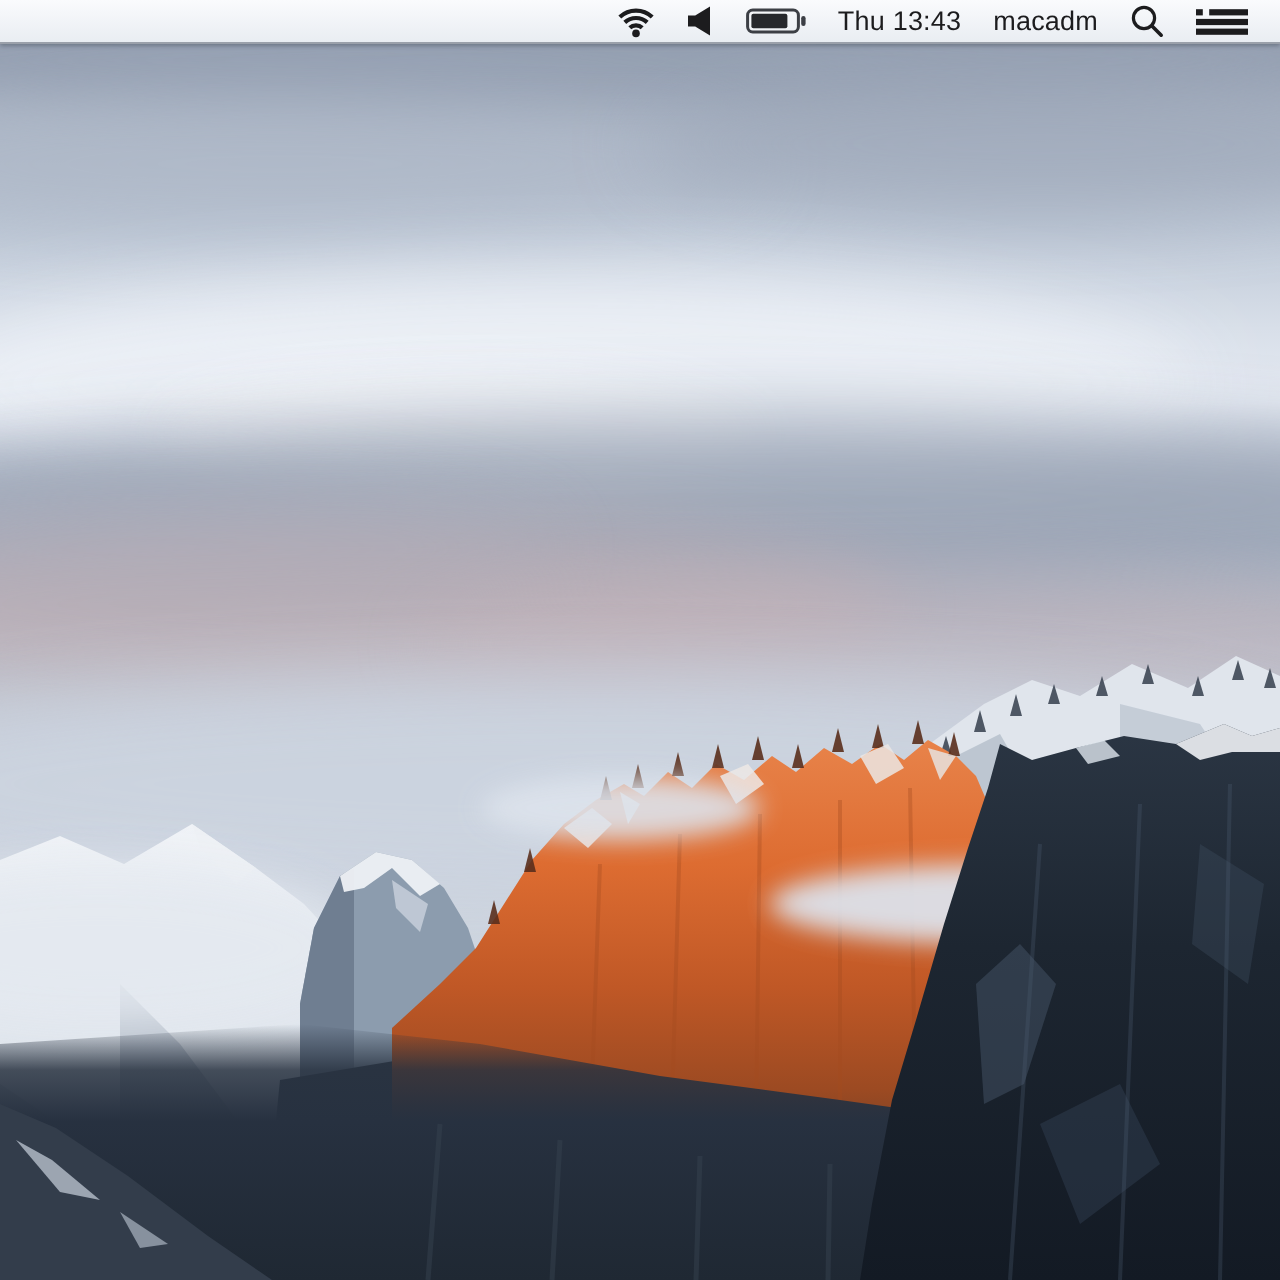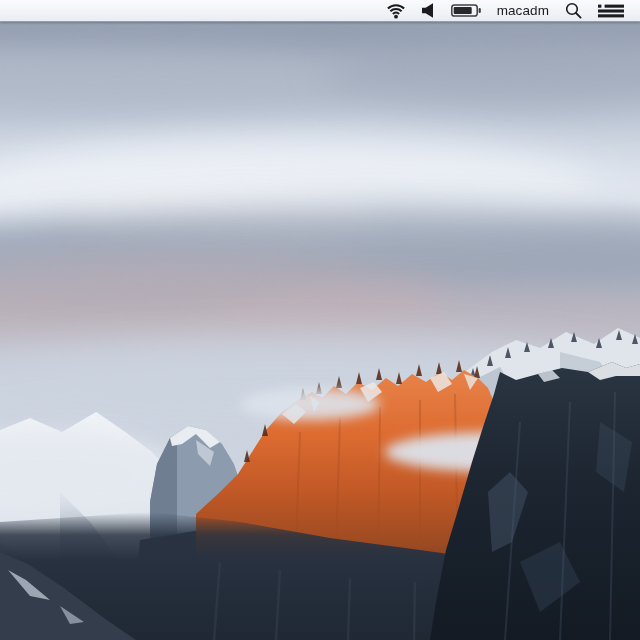--- a/index.html
+++ b/index.html
@@ -52,20 +52,23 @@
     </button>
 
     <button class="mb-item">
       <svg width="30" height="13" viewBox="0 0 30 13">
         <rect x="0.8" y="1" width="25.4" height="11" rx="2.6" fill="none" stroke-width="1.5" stroke="#3c3f45"></rect>
         <rect x="2.7" y="2.9" height="7.2" rx="1" fill="#26282c" width="18"></rect>
         <rect x="27.6" y="4" width="2.2" height="5" rx="1.1" fill="#3c3f45"></rect>
       </svg>
     </button>
 
+    <button class="mb-item mb-text">
+      <span>Thu 13:43</span>
+    </button>
 
     <button class="mb-item mb-text">
       <span>macadm</span>
     </button>
 
     <button class="mb-item">
       <svg width="17" height="17" viewBox="0 0 17 17">
         <circle cx="7" cy="7" r="5.3" fill="none" stroke-width="1.6" stroke="#1c1c1e"></circle>
         <line x1="11" y1="11" x2="15.6" y2="15.6" stroke-width="1.8" stroke-linecap="round" stroke="#1c1c1e"></line>
       </svg>

